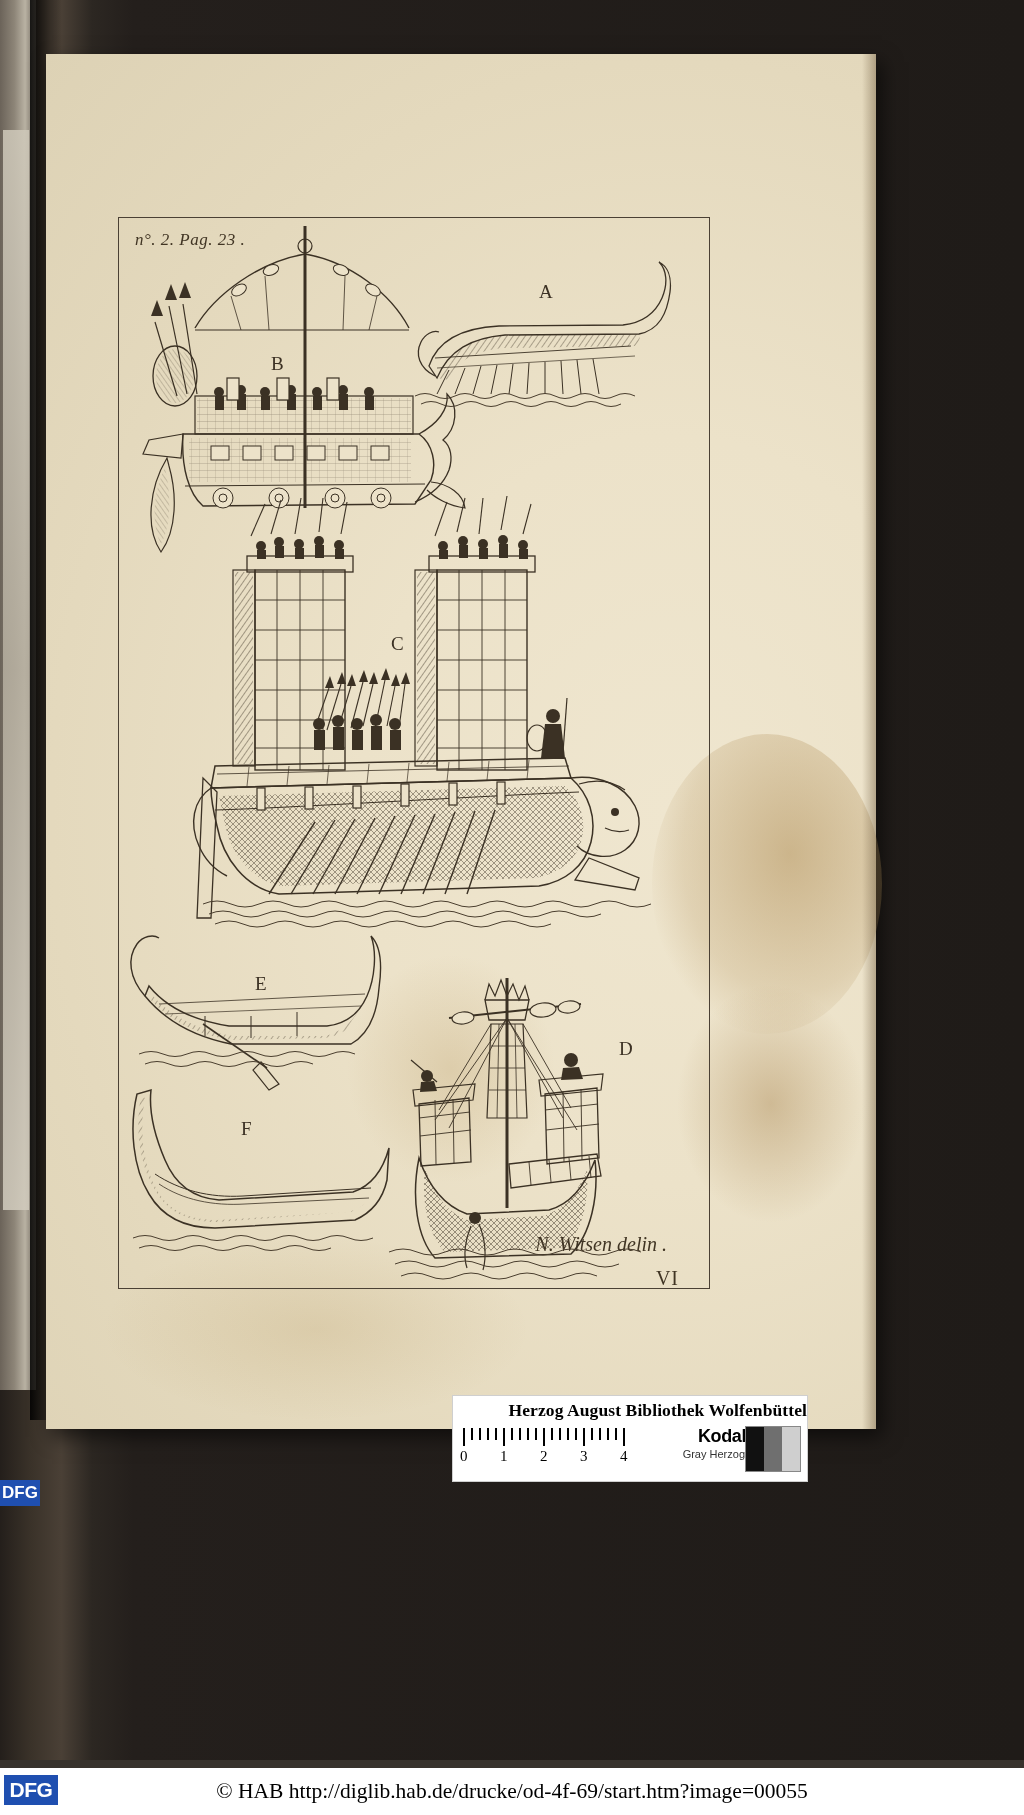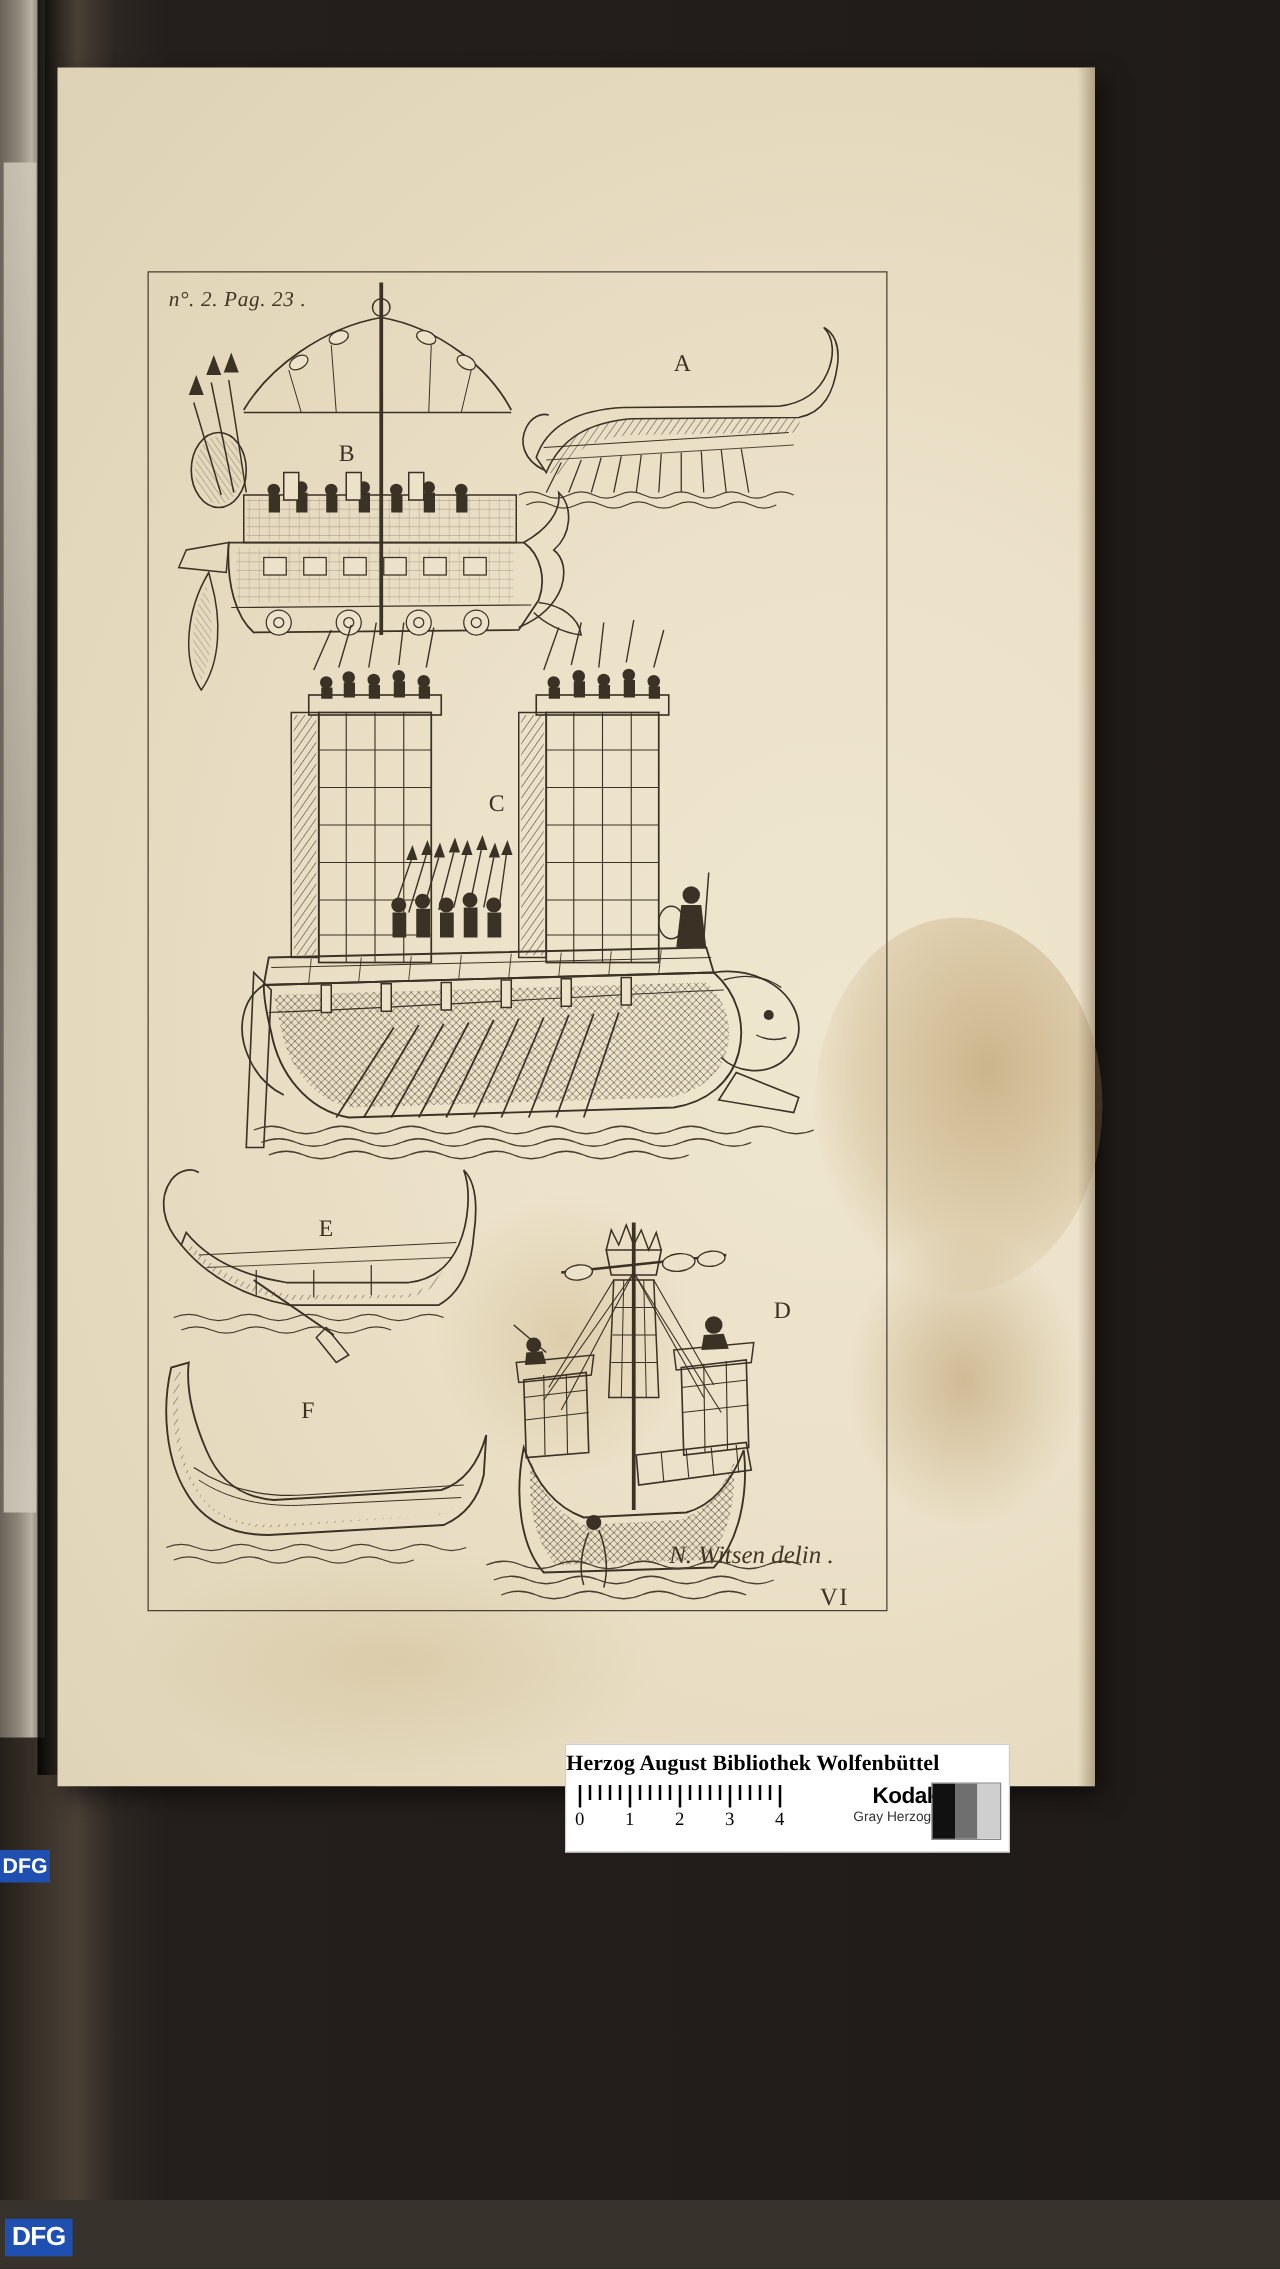--- a/index.html
+++ b/index.html
@@ -137,21 +137,21 @@
   
   #kodak-bar {
     position: absolute;
     left: 452px; top: 1395px;
     width: 354px; height: 85px;
     background: #ffffff;
     border: 1px solid #cfcfcf;
     font-family: "Liberation Serif", serif;
   }
   #kodak-title {
-    text-align: left;
+    text-align: right;
     font-weight: bold;
     font-size: 17.5px;
     color: #000;
     padding-top: 4px;
     letter-spacing: .1px;
   }
   #ruler {
     position: absolute;
     left: 10px; top: 32px;
     width: 190px; height: 46px;
@@ -761,15 +761,18 @@
 
     <div id="grayscale">
       <div style="width:33%; background:#111;"></div>
       <div style="width:34%; background:#6f6f6f;"></div>
       <div style="width:33%; background:#cfcfcf;"></div>
     </div>
   </div>
 
   <div id="dfg-logo-side">DFG</div>
 
+  <div id="footer-bar">
+    <div id="footer-text">© HAB http://diglib.hab.de/drucke/od-4f-69/start.htm?image=00055</div>
+  </div>
   <div id="dfg-logo-footer">DFG</div>
 
 </div>
 
 </body></html>

